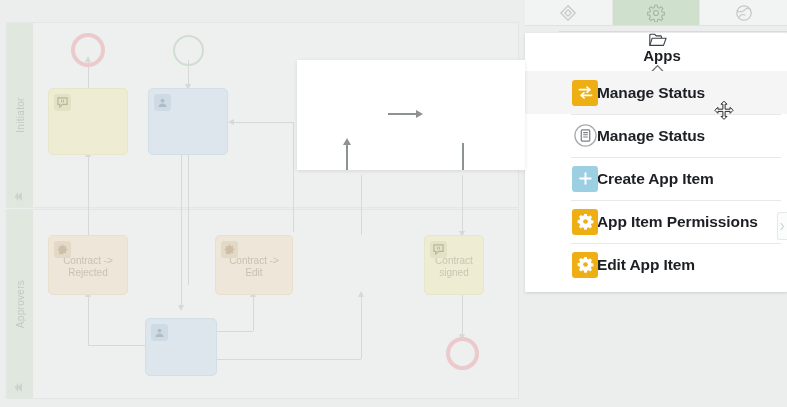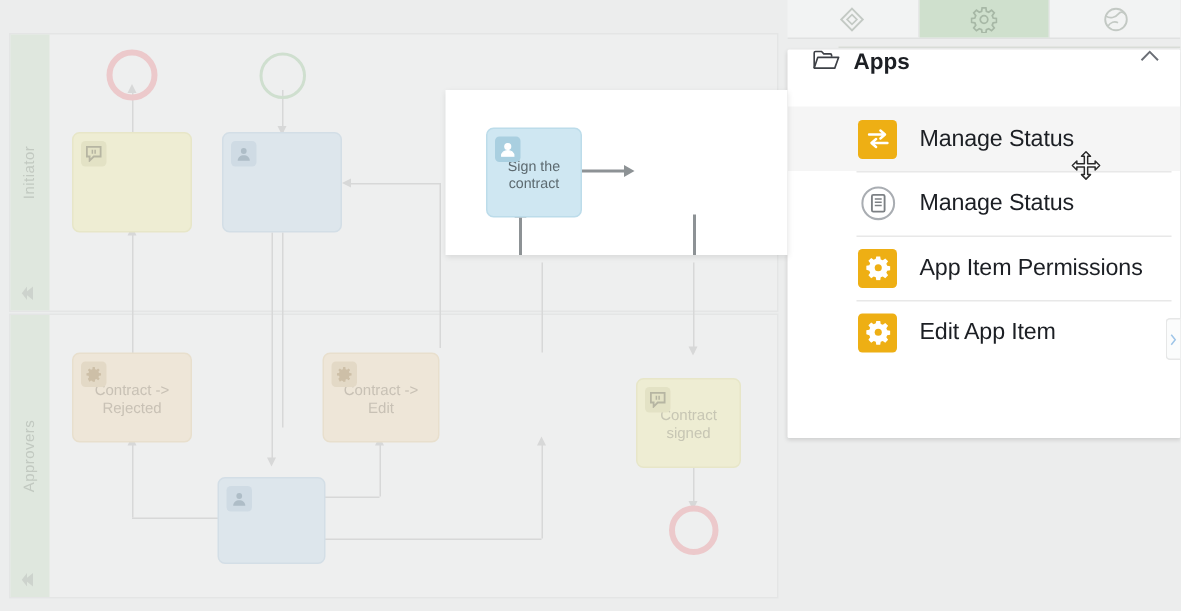--- a/index.html
+++ b/index.html
@@ -90,28 +90,28 @@
   .tab:last-child{border-right:none;}
   .tab.active{background:#cfe0cd;}
   .tab svg{width:18px;height:18px;opacity:.30;}
   #tab-underline{position:absolute;left:34px;top:31px;width:228px;height:1px;background:#d9ddd8;}
 
   #panel{
     position:absolute;left:5px;top:34px;width:782px;height:258px;
     background:#fff;box-shadow:0 1px 3px rgba(0,0,0,.13);
     border-radius:1px;overflow:hidden;
   }
-  #panel-head{height:38px;display:flex;padding:0 14px 0 17px;}
+  #panel-head{height:38px;display:flex;align-items:center;padding:0 14px 0 17px;flex-direction:column;}
   #panel-head .ptitle{font-size:15px;font-weight:bold;color:#1c1f24;margin-left:9px;flex:1;}
   .folder-icon svg{width:18px;height:14px;display:block;}
   .chev svg{width:13px;height:9px;display:block;}
 
   .mrow{
     position:relative;display:flex;align-items:center;height:43px;
-    padding-left:48px;box-sizing:border-box;
+    padding-left:32px;box-sizing:border-box;font-weight:bold;
   }
   .mrow.sel{background:#f5f5f5;}
   .mrow .sep{position:absolute;left:46px;right:6px;top:0;height:1px;background:#e8e8e8;}
   .mrow .micon{position:absolute;left:47px;top:50%;transform:translateY(-50%);
     width:26px;height:26px;border-radius:3px;display:flex;align-items:center;justify-content:center;}
   .mrow .micon svg{display:block;}
   .mrow .mlabel{margin-left:40px;font-size:15.5px;color:#1c1f24;letter-spacing:-.1px;}
   .ic-gold{background:#eeaf14;}
   .ic-blue{background:#9dcfe2;}
   .ic-ring{background:transparent;}
@@ -219,21 +219,21 @@
     <span class="badge">
       <svg viewBox="0 0 12 12">
           <path d="M6 3.6A2.4 2.4 0 106 8.4 2.4 2.4 0 006 3.6zm0 1.4a1 1 0 110 2 1 1 0 010-2z" fill="#cdbfa7"></path>
           <path d="M5.2.8h1.6l.2 1.5 1 .4 1.2-.9 1.1 1.1-.9 1.2.4 1 1.5.2v1.6l-1.5.2-.4 1 .9 1.2-1.1 1.1-1.2-.9-1 .4-.2 1.5H5.2L5 10.9l-1-.4-1.2.9L1.7 9.3l.9-1.2-.4-1L.7 6.9V5.3l1.5-.2.4-1-.9-1.2L2.8 1.8 4 2.7l1-.4z" fill="#cdbfa7"></path>
         </svg>
     </span>
     <span class="tlabel">Contract -&gt; Edit</span>
   </div>
 
 
-  <div class="task t-yellow" style="left:424px;top:252px;width:70px;height:60px;align-items:center;">
+  <div class="task t-yellow" style="left:424px;top:235px;width:60px;height:60px;align-items:center;">
     <span class="badge">
       <svg viewBox="0 0 12 12">
           <path d="M1 1h10v7H6L3 11V8H1z" fill="none" stroke="#b6b5a2" stroke-width="1.3"></path>
           <path d="M5 3v3M7 3v3" stroke="#b6b5a2" stroke-width="1.1"></path>
         </svg>
     </span>
     <span class="tlabel">Contract signed</span>
   </div>
 
   <div class="task t-blue" style="left:145px;top:318px;width:72px;height:58px;">
@@ -250,29 +250,20 @@
 <div id="spotlight">
 
   <div class="hconn v" style="left:49px;top:85px;height:30px;"></div>
   <div class="harw-up" style="left:45.5px;top:78px;"></div>
 
   <div class="hconn h" style="left:91px;top:53px;width:30px;"></div>
   <div class="harw-right" style="left:119px;top:49.5px;"></div>
 
   <div class="hconn v" style="left:165px;top:83px;height:30px;"></div>
 
-  <div class="task" id="hl-sign" style="left:27px;top:25px;width:64px;height:60px;">
-    <span class="badge">
-      <svg viewBox="0 0 12 12">
-          <circle cx="6" cy="4" r="2.1" fill="#fff"></circle>
-          <path d="M1.6 11c0-2.6 2-4 4.4-4s4.4 1.4 4.4 4z" fill="#fff"></path>
-        </svg>
-    </span>
-    <span class="tlabel">Sign the contract</span>
-  </div>
 
 </div>
 
 <div id="canvas-handle">
   <svg viewBox="0 0 6 10" width="5" height="9">
       <path d="M1 1l3.2 4L1 9" fill="none" stroke="#9ec5e8" stroke-width="1.2"></path>
     </svg>
 </div>
 
 <div id="right">
@@ -330,20 +321,29 @@
     <span class="micon ic-ring">
       <svg viewBox="0 0 26 26" width="25" height="25">
           <circle cx="13" cy="13" r="11" fill="none" stroke="#a9adb2" stroke-width="1.4"></circle>
           <rect x="8.6" y="7.2" width="8.8" height="11.6" rx="1" fill="none" stroke="#7c8084" stroke-width="1.3"></rect>
           <path d="M10.6 10h4.8M10.6 12.3h4.8M10.6 14.6h4.8" stroke="#7c8084" stroke-width="1.1"></path>
         </svg>
     </span>
     <span class="mlabel">Manage Status</span>
   </div>
 
+  <div class="mrow">
+    <span class="sep"></span>
+    <span class="micon ic-blue">
+      <svg viewBox="0 0 18 18" width="17" height="17">
+          <path d="M9 3.4v11.2M3.4 9h11.2" stroke="#fff" stroke-width="2.1" stroke-linecap="round"></path>
+        </svg>
+    </span>
+    <span class="mlabel">Create App Item</span>
+  </div>
 
   <div class="mrow">
     <span class="sep"></span>
     <span class="micon ic-gold">
       <svg viewBox="0 0 18 18" width="17" height="17">
           <path d="M7.6 1h2.8l.35 2.1 1.45.6 1.75-1.25 2 2-1.25 1.75.6 1.45 2.1.35v2.8l-2.1.35-.6 1.45 1.25 1.75-2 2-1.75-1.25-1.45.6-.35 2.1H7.6l-.35-2.1-1.45-.6-1.75 1.25-2-2 1.25-1.75-.6-1.45L.6 10.4V7.6l2.1-.35.6-1.45L2.05 4.05l2-2L5.8 3.3l1.45-.6z" fill="#fff"></path>
           <circle cx="9" cy="9" r="2.5" fill="#eeaf14"></circle>
         </svg>
     </span>
     <span class="mlabel">App Item Permissions</span>

